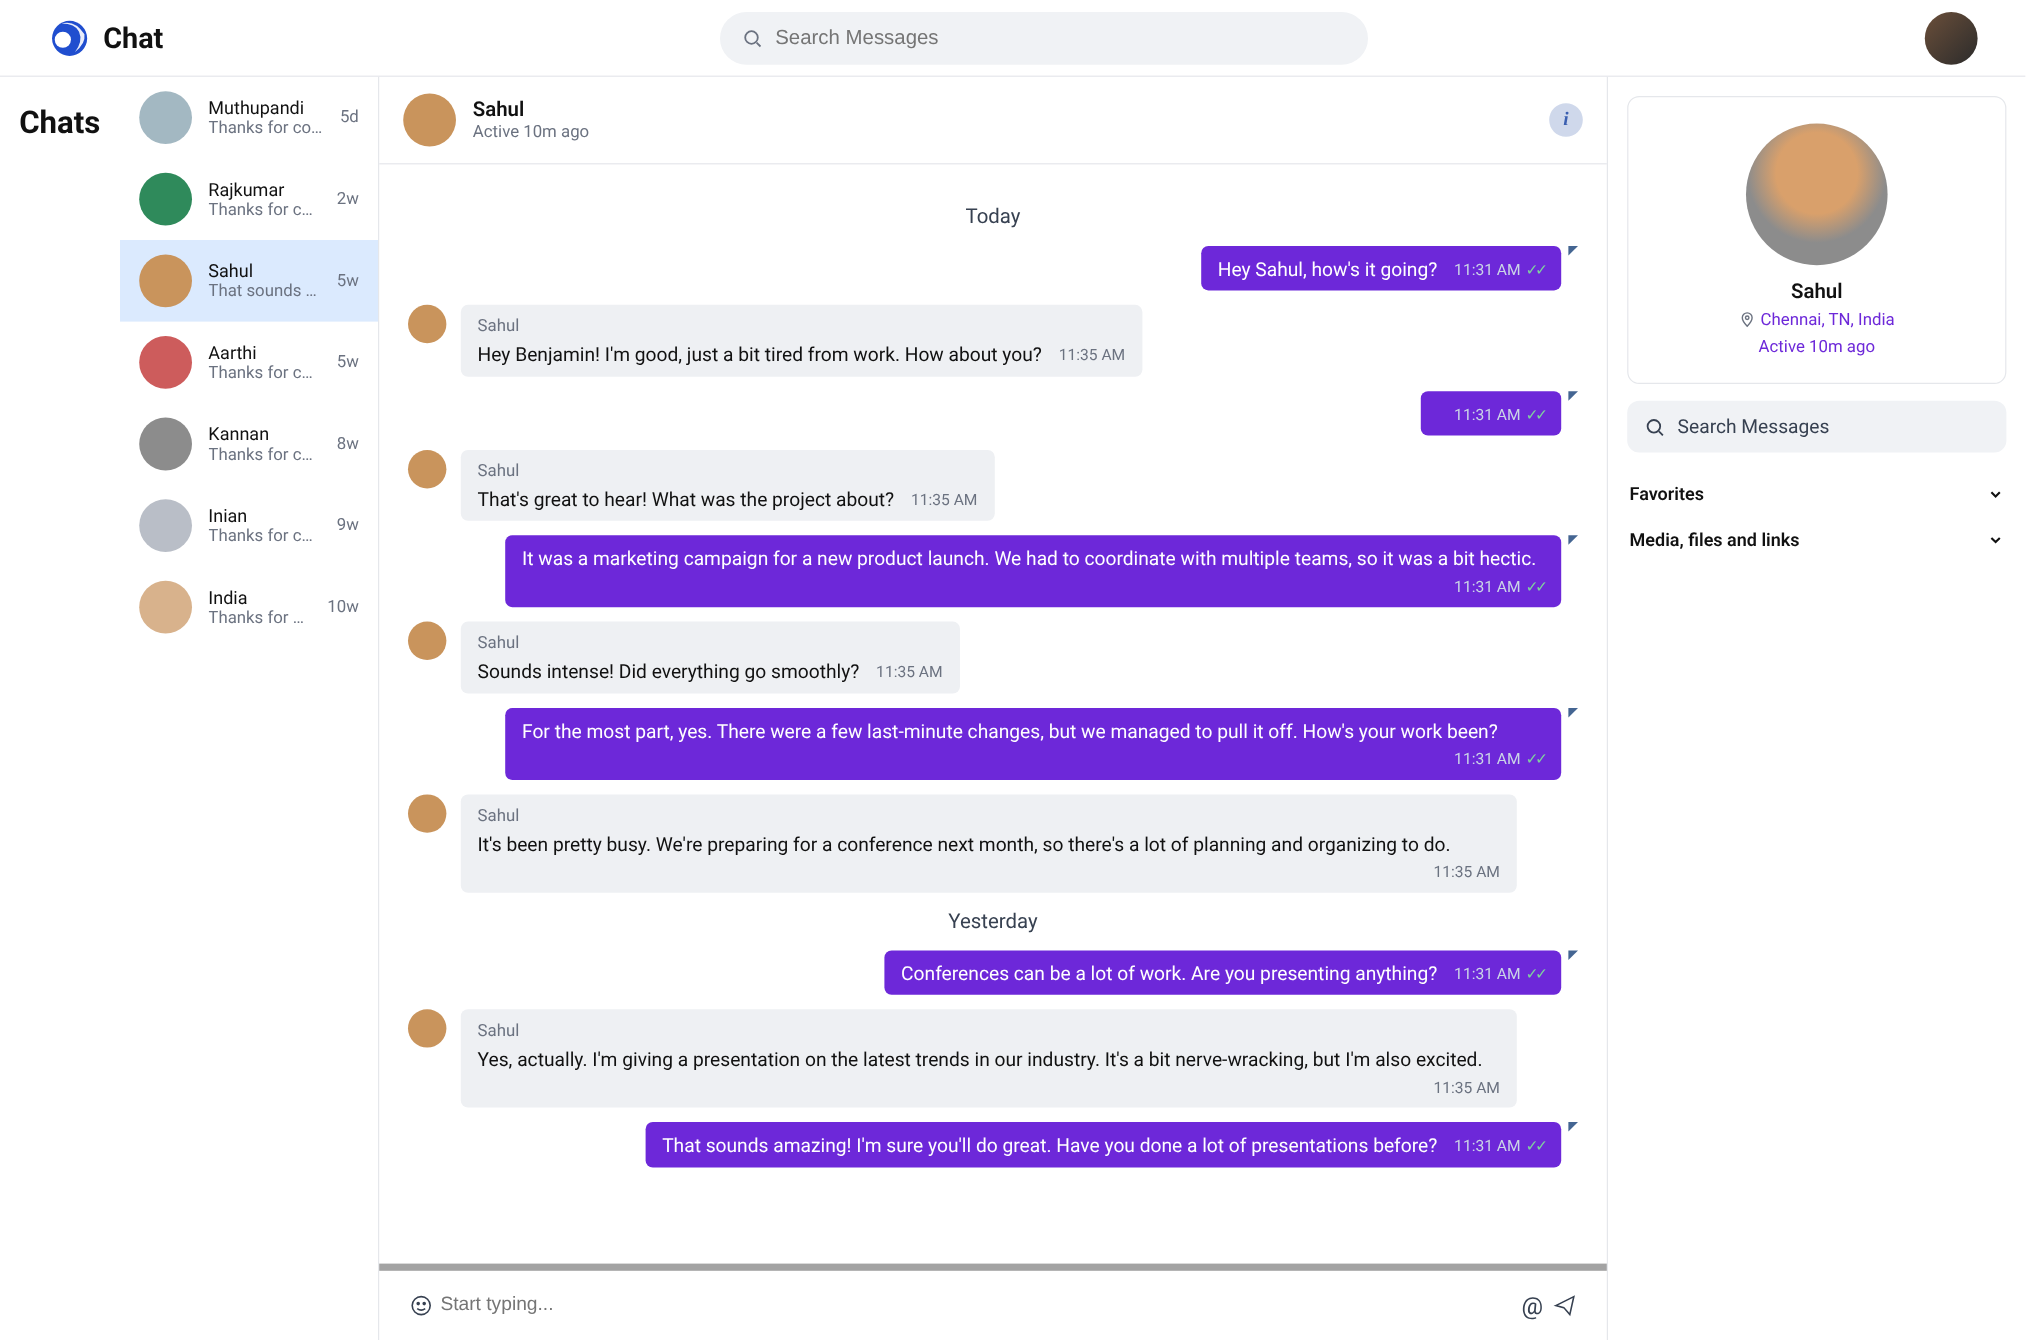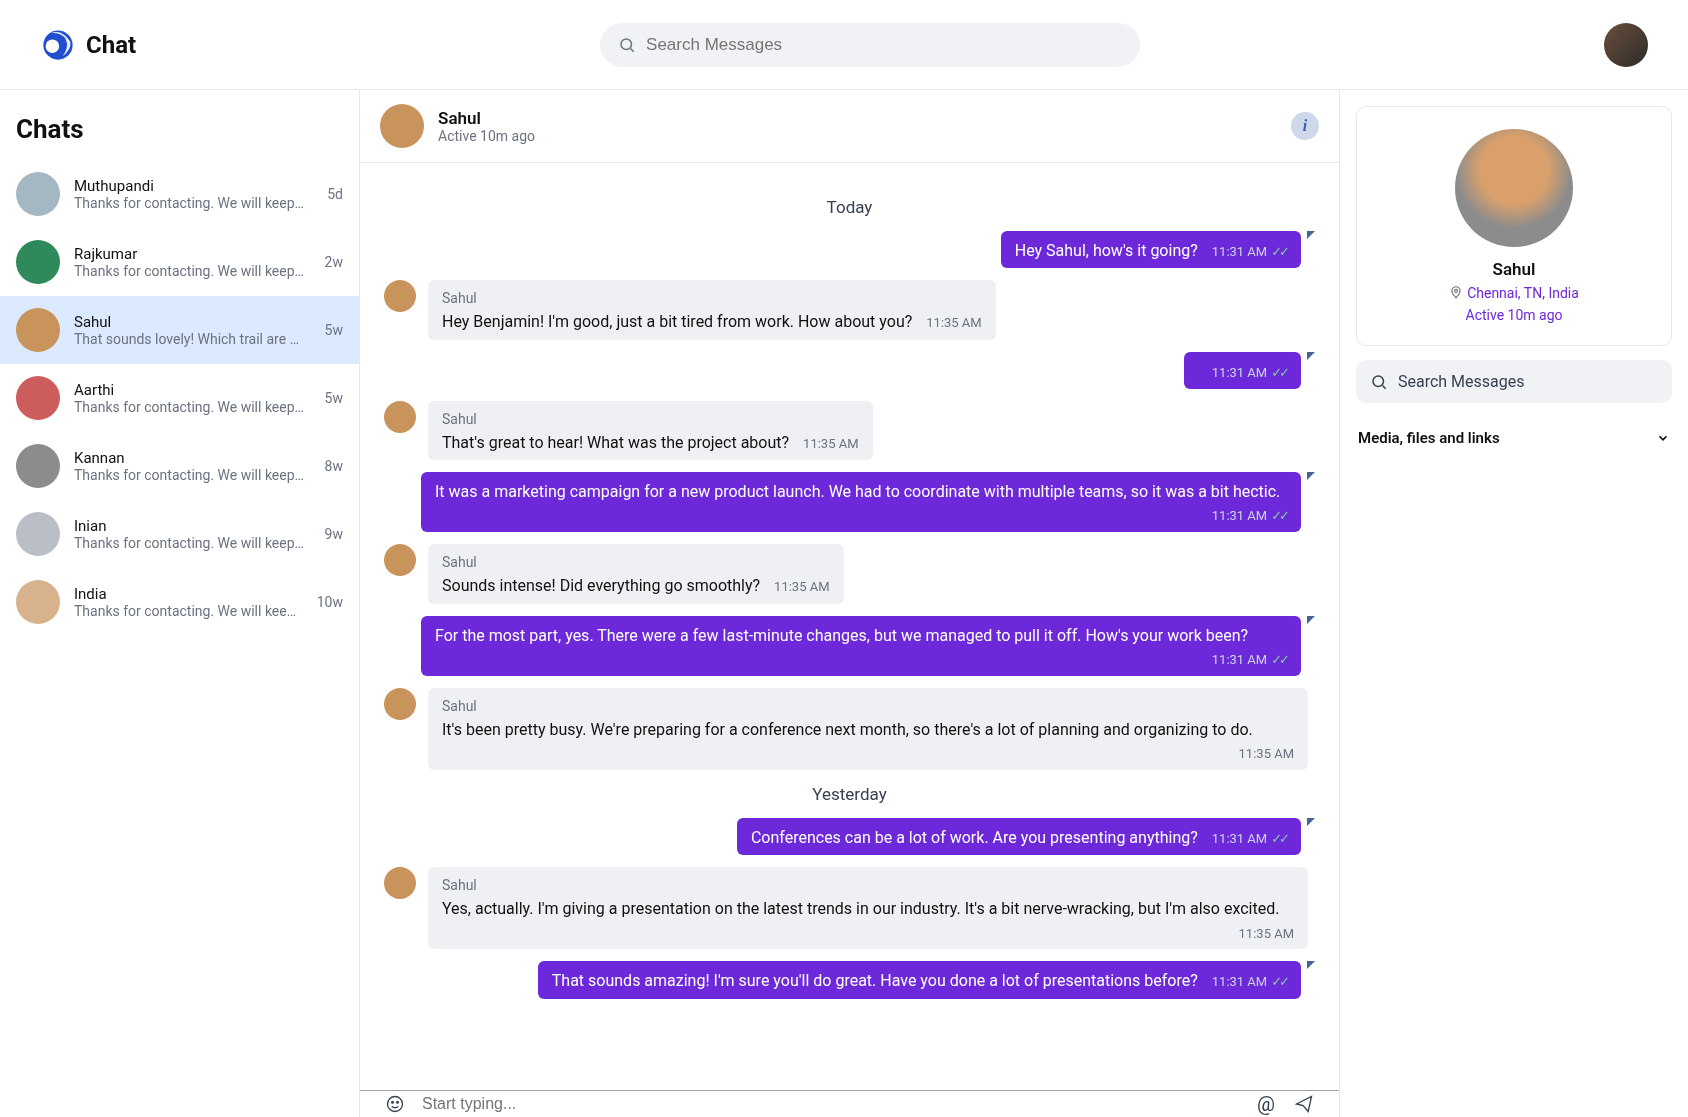--- a/index.html
+++ b/index.html
@@ -1,30 +1,30 @@
 <!DOCTYPE html>
 <html><head>
 <meta charset="utf-8">
 <style>
 * { box-sizing: border-box; margin: 0; padding: 0; }
 body { font-family: -apple-system, BlinkMacSystemFont, "Segoe UI", Roboto, Helvetica, Arial, sans-serif; background: #fff; color: #111; overflow: hidden; }
 .app { display: flex; flex-direction: column; width: 1688px; height: 1117px; }
 
-.header { height: 90px; display: flex; align-items: center; padding: 0 40px; border-bottom: 1px solid #e5e7eb; }
+.header { height: 64px; display: flex; align-items: center; padding: 0 40px; border-bottom: 1px solid #e5e7eb; }
 .logo { display: flex; align-items: center; gap: 10px; }
 .logo-mark { width: 36px; height: 36px; color: #204ecf; }
 .logo-text { font-size: 24px; font-weight: 700; }
 .search-wrap { flex: 1; display: flex; justify-content: center; }
 .search-box { display: flex; align-items: center; gap: 10px; background: #f0f2f5; border-radius: 24px; padding: 12px 18px; width: 540px; }
 .search-box input { border: none; background: transparent; outline: none; font-size: 17px; flex: 1; color: #374151; }
 .my-avatar { width: 44px; height: 44px; border-radius: 50%; background: #d1d5db center/cover; }
 
 .main { flex: 1; display: flex; min-height: 0; }
 
-.sidebar { width: 360px; border-right: 1px solid #e5e7eb; display: flex; flex-direction: column; }
+.sidebar { width: 316px; border-right: 1px solid #e5e7eb; display: flex; flex-direction: row; }
 .chats-title { font-size: 26px; font-weight: 700; padding: 24px 16px 16px 16px; }
 .chat-list { flex: 1; overflow: auto; }
 .chat-item { display: flex; align-items: center; gap: 14px; padding: 12px 16px; cursor: pointer; }
 .chat-item.active { background: #dbeafe; }
 .avatar { width: 44px; height: 44px; border-radius: 50%; background: #d1d5db center/cover; flex: none; }
 .chat-meta { flex: 1; min-width: 0; }
 .chat-name { font-size: 15px; font-weight: 400; }
 .chat-preview { font-size: 14px; color: #6b7280; white-space: nowrap; overflow: hidden; text-overflow: ellipsis; max-width: 230px; }
 .chat-time { font-size: 14px; color: #6b7280; }
 
@@ -41,21 +41,21 @@
 .row .avatar.sm { width: 32px; height: 32px; }
 .bubble { position: relative; border-radius: 6px; padding: 8px 14px 6px 14px; max-width: 880px; font-size: 16px; line-height: 1.45; }
 .bubble .sender { font-size: 14px; color: #6b7280; margin-bottom: 2px; }
 .bubble .time { font-size: 13px; color: #6b7280; float: right; margin-left: 14px; margin-top: 4px; }
 .bubble.in { background: #eef0f3; color: #111; }
 .bubble.out { background: #6d28d9; color: #fff; }
 .bubble.out .time { color: #cbd6e6; }
 .tri-out { width: 0; height: 0; border-top: 8px solid #446592; border-right: 8px solid transparent; align-self: flex-start; margin-top: 0; margin-left: -6px; }
 .checks { color: #7fd0a0; font-size: 13px; margin-left: 4px; letter-spacing: -3px; }
 
-.composer { display: flex; align-items: center; gap: 16px; padding: 2px 24px; border-top: 1px solid #a3a3a3; }
+.composer { display: flex; align-items: center; gap: 5px; padding: 18px 24px; border-top: 6px solid #a3a3a3; }
 .composer input { flex: 1; border: none; outline: none; font-size: 16px; }
 .icon-btn { width: 22px; height: 22px; display: flex; align-items: center; justify-content: center; color: #374151; cursor: pointer; }
 
 .right { width: 348px; padding: 16px; }
 .profile-card { border: 1px solid #e5e7eb; border-radius: 10px; padding: 22px 18px; display: flex; flex-direction: column; align-items: center; gap: 6px; margin-bottom: 14px; }
 .profile-card .avatar.lg { width: 118px; height: 118px; border-radius: 50%; }
 .profile-name { font-size: 17px; font-weight: 600; margin-top: 6px; }
 .profile-loc, .profile-active { font-size: 14px; color: #6d28d9; display: flex; align-items: flex-start; gap: 4px; }
 .right-search { display: flex; align-items: center; gap: 10px; background: #f0f2f5; border-radius: 10px; padding: 12px 14px; margin-bottom: 16px; font-size: 16px; color: #374151; }
 .accordion { display: flex; align-items: center; justify-content: space-between; padding: 10px 2px; font-size: 15px; font-weight: 600; cursor: pointer; }
@@ -314,20 +314,28 @@
         <span>
             <svg width="18" height="18" viewBox="0 0 24 24" fill="none" stroke="#374151" stroke-width="2">
               <circle cx="11" cy="11" r="7"></circle>
               <line x1="21" y1="21" x2="16.65" y2="16.65"></line>
             </svg>
           </span>
         <span>Search Messages</span>
       </div>
       <div id="right-sections">
           <div class="accordion">
+            <span>Favorites</span>
+    <span>
+              <svg class="chev" viewBox="0 0 24 24" fill="none" stroke="#111" stroke-width="3">
+                <polyline points="6 9 12 15 18 9"></polyline>
+              </svg>
+            </span>
+          </div>
+          <div class="accordion">
             <span>Media, files and links</span>
     <span>
               <svg class="chev" viewBox="0 0 24 24" fill="none" stroke="#111" stroke-width="3">
                 <polyline points="6 9 12 15 18 9"></polyline>
               </svg>
             </span>
           </div>
         </div>
     </div>
   </div>

